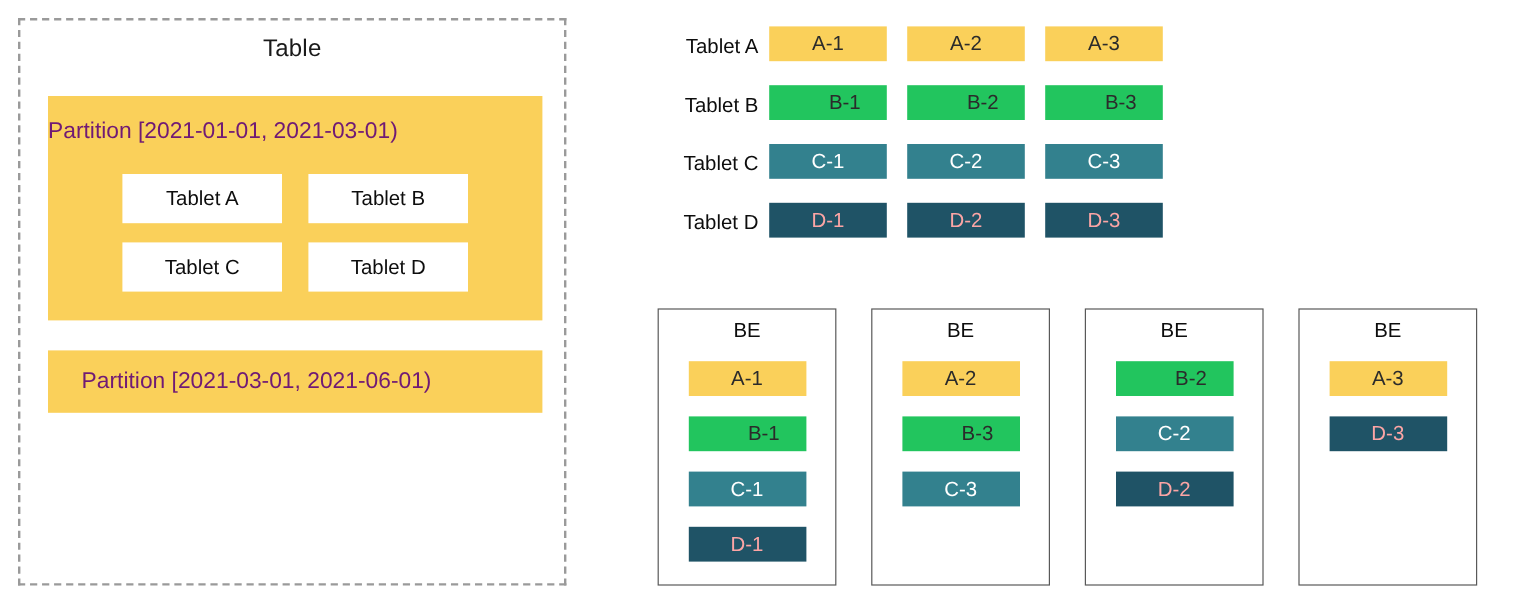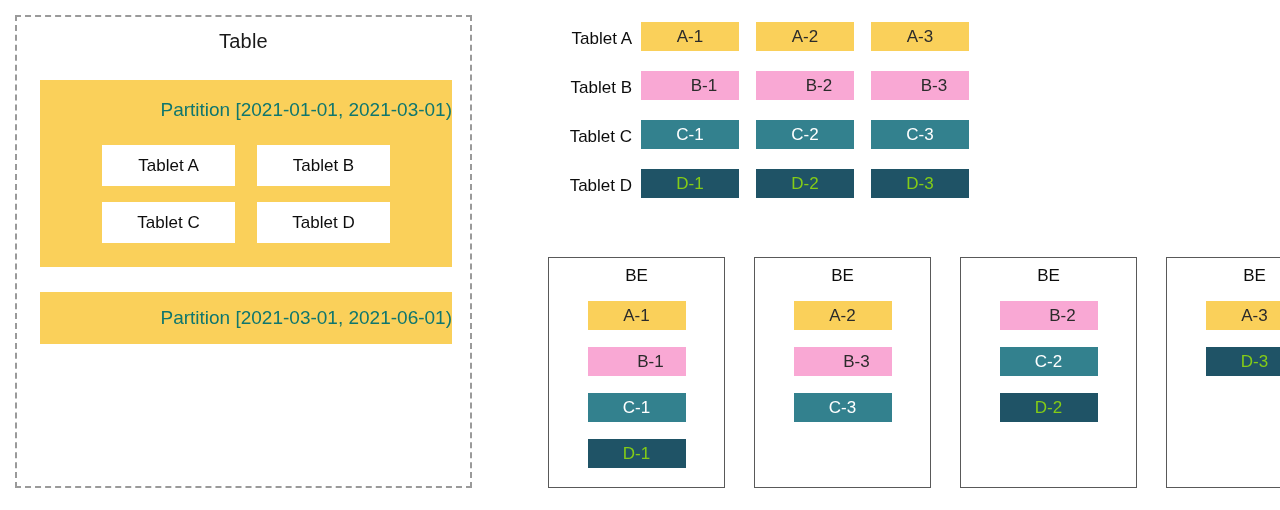--- a/index.html
+++ b/index.html
@@ -38,22 +38,22 @@
   }
 
   .partition {
     position: absolute;
     left: 23px;
     width: 412px;
     background: #fad05a;
     box-sizing: border-box;
   }
   .partition-label {
-    text-align: right;
-    color: #0f766e;
+    text-align: left;
+    color: #701a75;
     font-size: 19px;
     white-space: nowrap;
   }
 
   
   .partition-big {
     top: 63px;
     height: 187px;
   }
   .partition-big .partition-label {
@@ -126,34 +126,34 @@
     height: 29px;
     display: flex;
     align-items: center;
     justify-content: center;
     font-size: 17px;
     box-sizing: border-box;
   }
 
   
   .c-a { background: #fad05a; color: #2b2b2b; }
-  .c-b { background: #f9a8d4; color: #2b2b2b; padding-left: 28px; }
+  .c-b { background: #22c55e; color: #2b2b2b; padding-left: 28px; }
   .c-c { background: #33818e; color: #ffffff; }
-  .c-d { background: #1f5366; color: #84cc16; }
+  .c-d { background: #1f5366; color: #fca5a5; }
 
   
   .be-row {
     position: absolute;
     left: 548px;
     top: 257px;
     display: flex;
     gap: 29px;
   }
   .be-box {
-    width: 177px;
+    width: 149px;
     height: 231px;
     border: 1.5px solid #595959;
     background: #ffffff;
     box-sizing: border-box;
     position: relative;
   }
   .be-title {
     position: absolute;
     left: 0;
     top: 8px;

